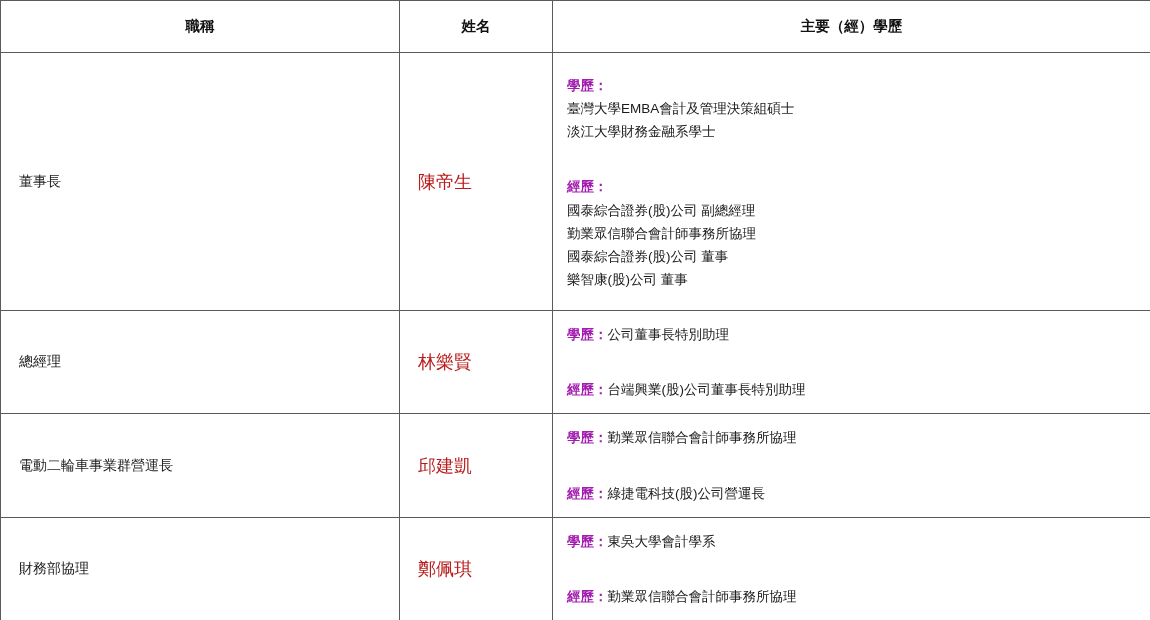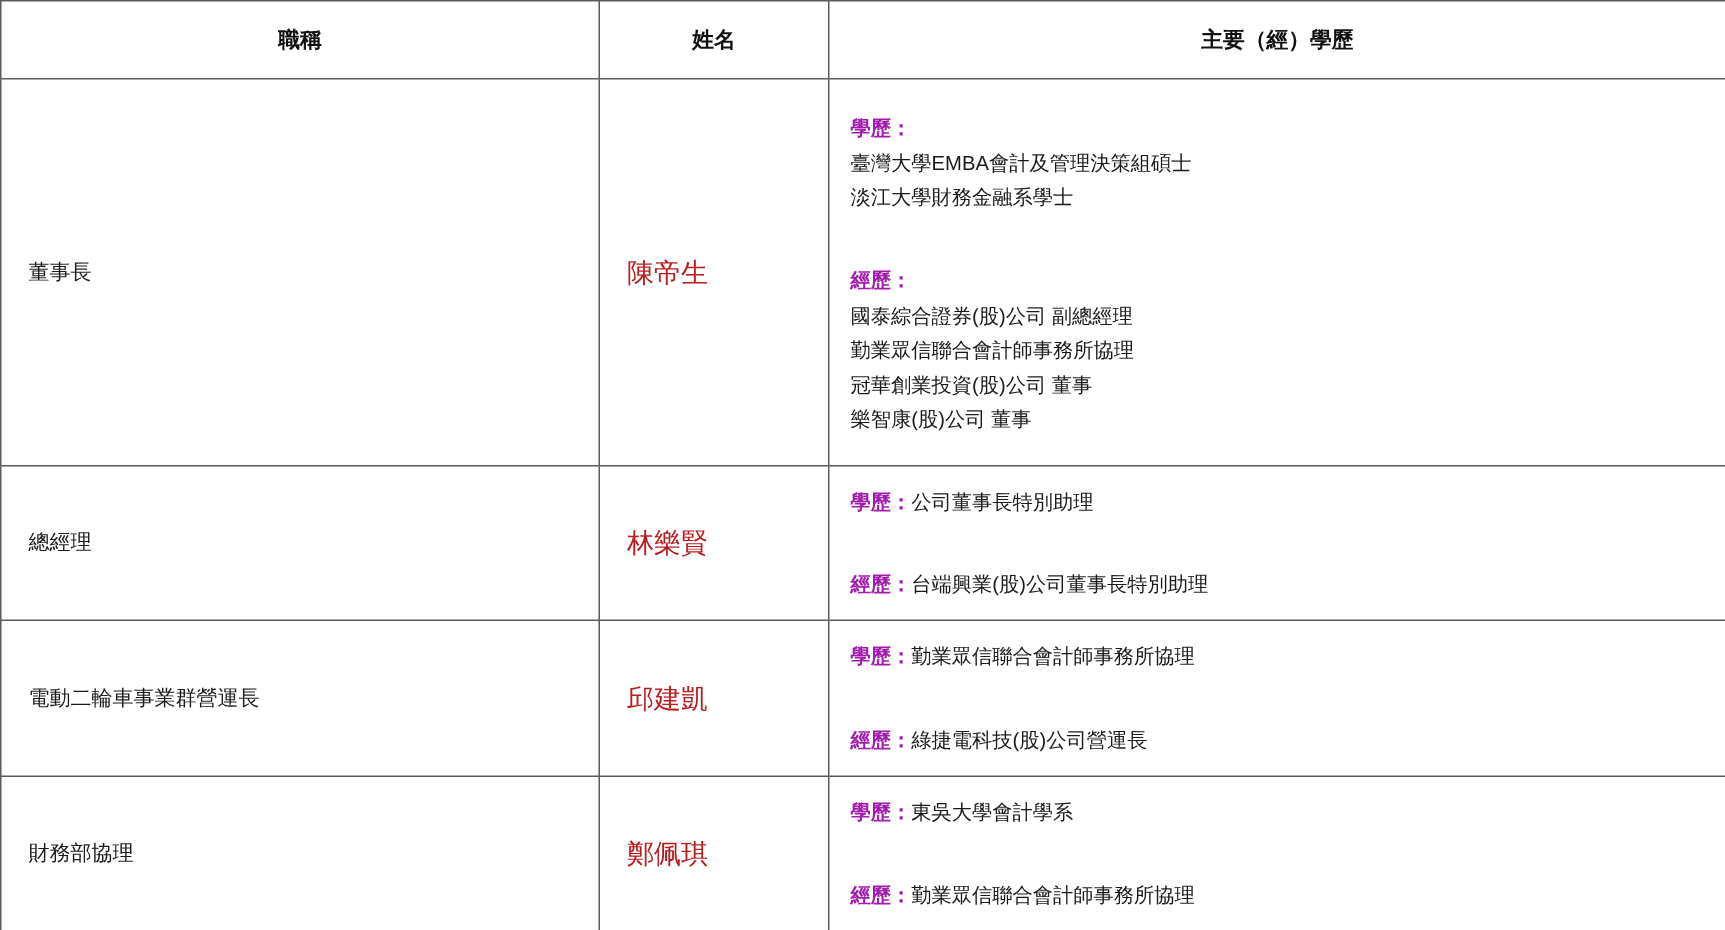--- a/index.html
+++ b/index.html
@@ -100,21 +100,21 @@
         <td class="cell-edu">
           <div class="grp">
             <span class="grp-label">學歷：</span>
             <span class="line">臺灣大學EMBA會計及管理決策組碩士</span>
             <span class="line">淡江大學財務金融系學士</span>
           </div>
           <div class="grp">
             <span class="grp-label">經歷：</span>
             <span class="line">國泰綜合證券(股)公司 副總經理</span>
             <span class="line">勤業眾信聯合會計師事務所協理</span>
-            <span class="line">冠華創業投資(股)公司 董事</span>
+            <span class="line">國泰綜合證券(股)公司 董事</span>
             <span class="line">樂智康(股)公司 董事</span>
           </div>
         </td>
       </tr>
 
       <tr style="height:103px;">
         <td class="cell-title">總經理</td>
         <td class="cell-name">林樂賢</td>
         <td class="cell-edu">
           <div class="grp inline">

